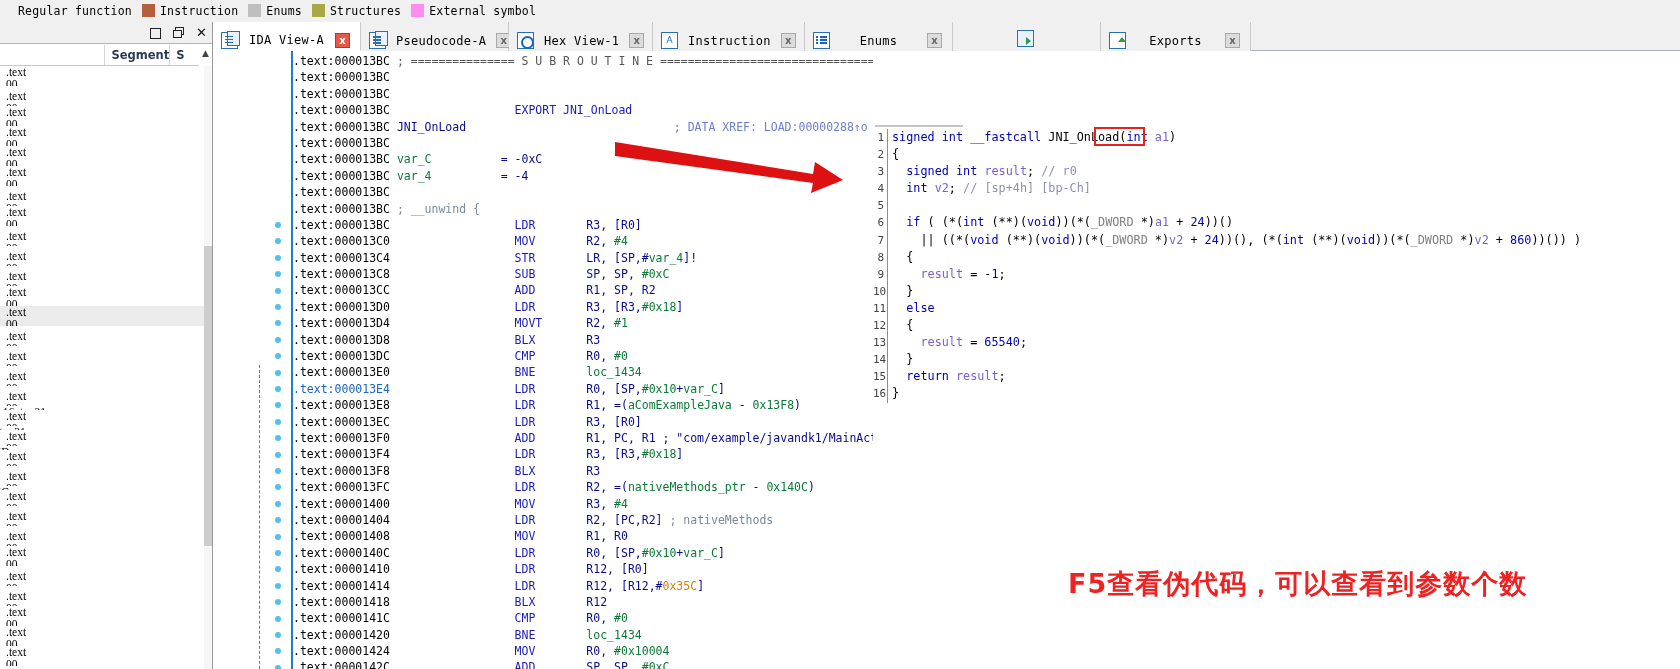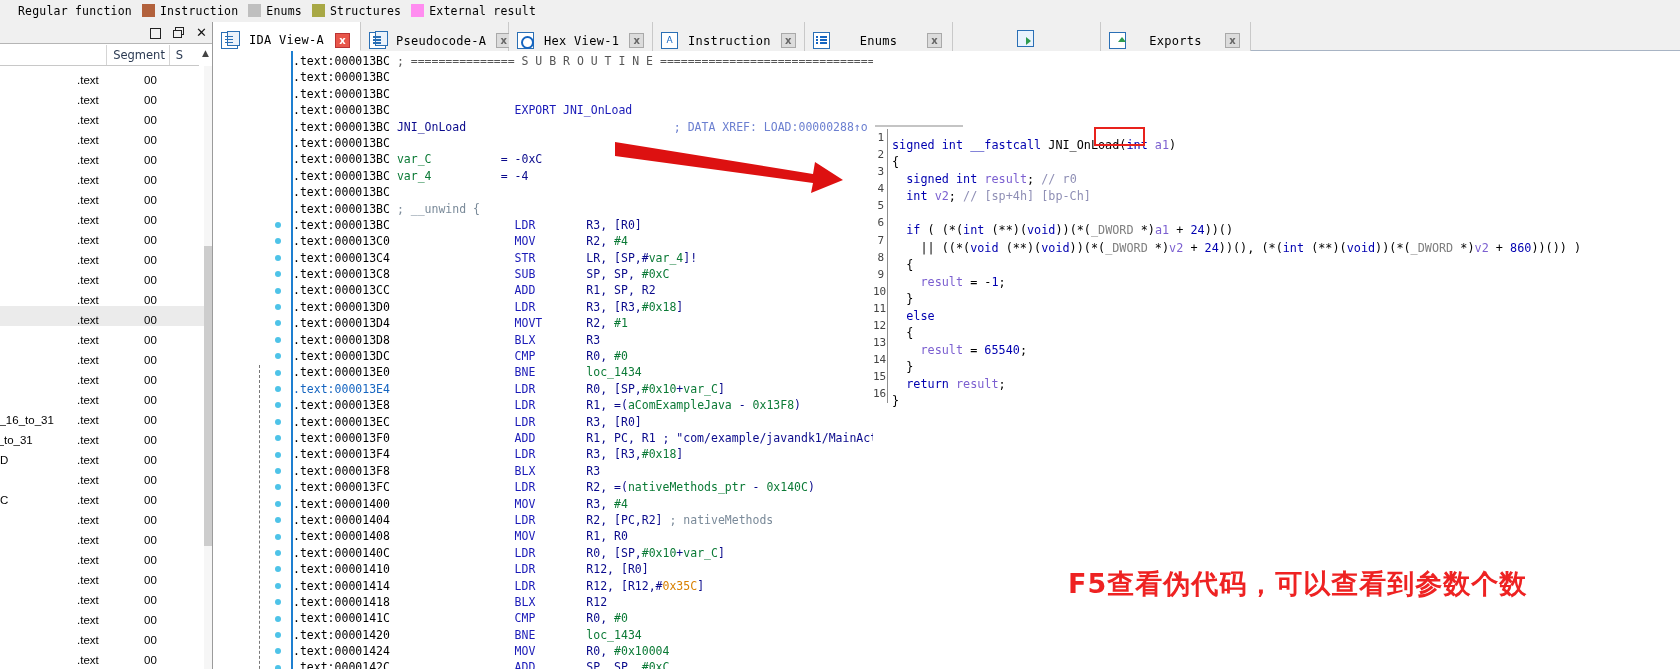--- a/index.html
+++ b/index.html
@@ -60,35 +60,36 @@
   .winbtn.closex {
     font-family:"DejaVu Sans", sans-serif; font-size:13px; line-height:11px;
     color:#111; text-align:center; font-weight:600;
   }
   #left-colheader {
     position: absolute; left: 0; top: 23px; width: 199px; height: 21px;
     border-bottom: 1px solid #c8c8c8;
     background: #ffffff;
     display: flex; align-items: center;
     font-family: "DejaVu Sans", sans-serif;
-    font-size: 11.5px; color: #2b3a52;
+    font-size: 11.5px; color: #2b3a52; font-weight: bold;
   }
   .lcol { height: 100%; display:flex; align-items:center; padding-left:6px; }
   .lcol.name { width: 115px; border-right: 1px solid #d5d5d5; }
   .lcol.seg  { width: 67px; border-right: 1px solid #d5d5d5; }
   .lcol.sz   { width: 31px; }
   #left-list {
     position: absolute; left: 0; top: 44px; width: 205px; bottom: 0;
     overflow: hidden;
   }
   .frow {
-    height: 20px; display: flex; align-items: flex-end;
-    font-family: Liberation Sans, sans-serif;
+    height: 20px; display: flex; align-items: flex-start;
+    font-family: Liberation Serif, serif;
     font-size: 11.5px; color: #000;
     white-space: nowrap;
+    flex-direction: column;
   }
   .frow.sel { background: #ebebeb; }
   .fname { width: 115px; padding-left: 0px; overflow: hidden;
            margin-left: -44px; }
   .fseg  { width: 67px; padding-left: 6px; }
   .fsz   { width: 31px; padding-left: 6px; overflow: hidden; }
   #left-scrollbar {
     position: absolute; right: 0; top: 44px; width: 8px; bottom: 0;
     background: #f6f6f6;
   }
@@ -214,21 +215,21 @@
     font-size: 11.8px;
     line-height: 17.1px;
     white-space: pre;
   }
   .pl { height: 17.1px; display: flex; white-space: pre; }
   .plnum {
     width: 15px; flex: none; text-align: right; color: #444;
     padding-right: 3px; font-size: 11px;
     border-right: 1px solid #8f8f8f;
   }
-  .pltxt { padding-left: 4px; color:#000;margin-top:8px; }
+  .pltxt { padding-left: 4px; color:#000; }
   .pvar  { color: #7b5fd0; }
   .pkw   { color: #0000b0; font-weight: normal; }
   .pcmt  { color: #8f8fb5; }
   .pdw   { color: #808080; }
   .pnum  { color: #0000b0; }
 
   
   #param-box {
     position: absolute; left: 1094px; top: 127px;
     width: 51px; height: 19px;
@@ -264,21 +265,21 @@
     <div class="legend-item">
       <span class="legend-swatch" style="background: rgb(191, 191, 191);"></span>
       <span class="legend-label">Enums</span>
     </div>
     <div class="legend-item">
       <span class="legend-swatch" style="background: rgb(168, 168, 69);"></span>
       <span class="legend-label">Structures</span>
     </div>
     <div class="legend-item">
       <span class="legend-swatch" style="background: rgb(255, 140, 240);"></span>
-      <span class="legend-label">External result</span>
+      <span class="legend-label">External symbol</span>
     </div>
   </div>
 
 <div id="left-panel">
   <div id="left-titlebar">
     <span class="winbtn restore"></span>
     <span class="winbtn cascade"></span>
     <span class="winbtn closex">✕</span>
   </div>
   <div id="left-colheader">

